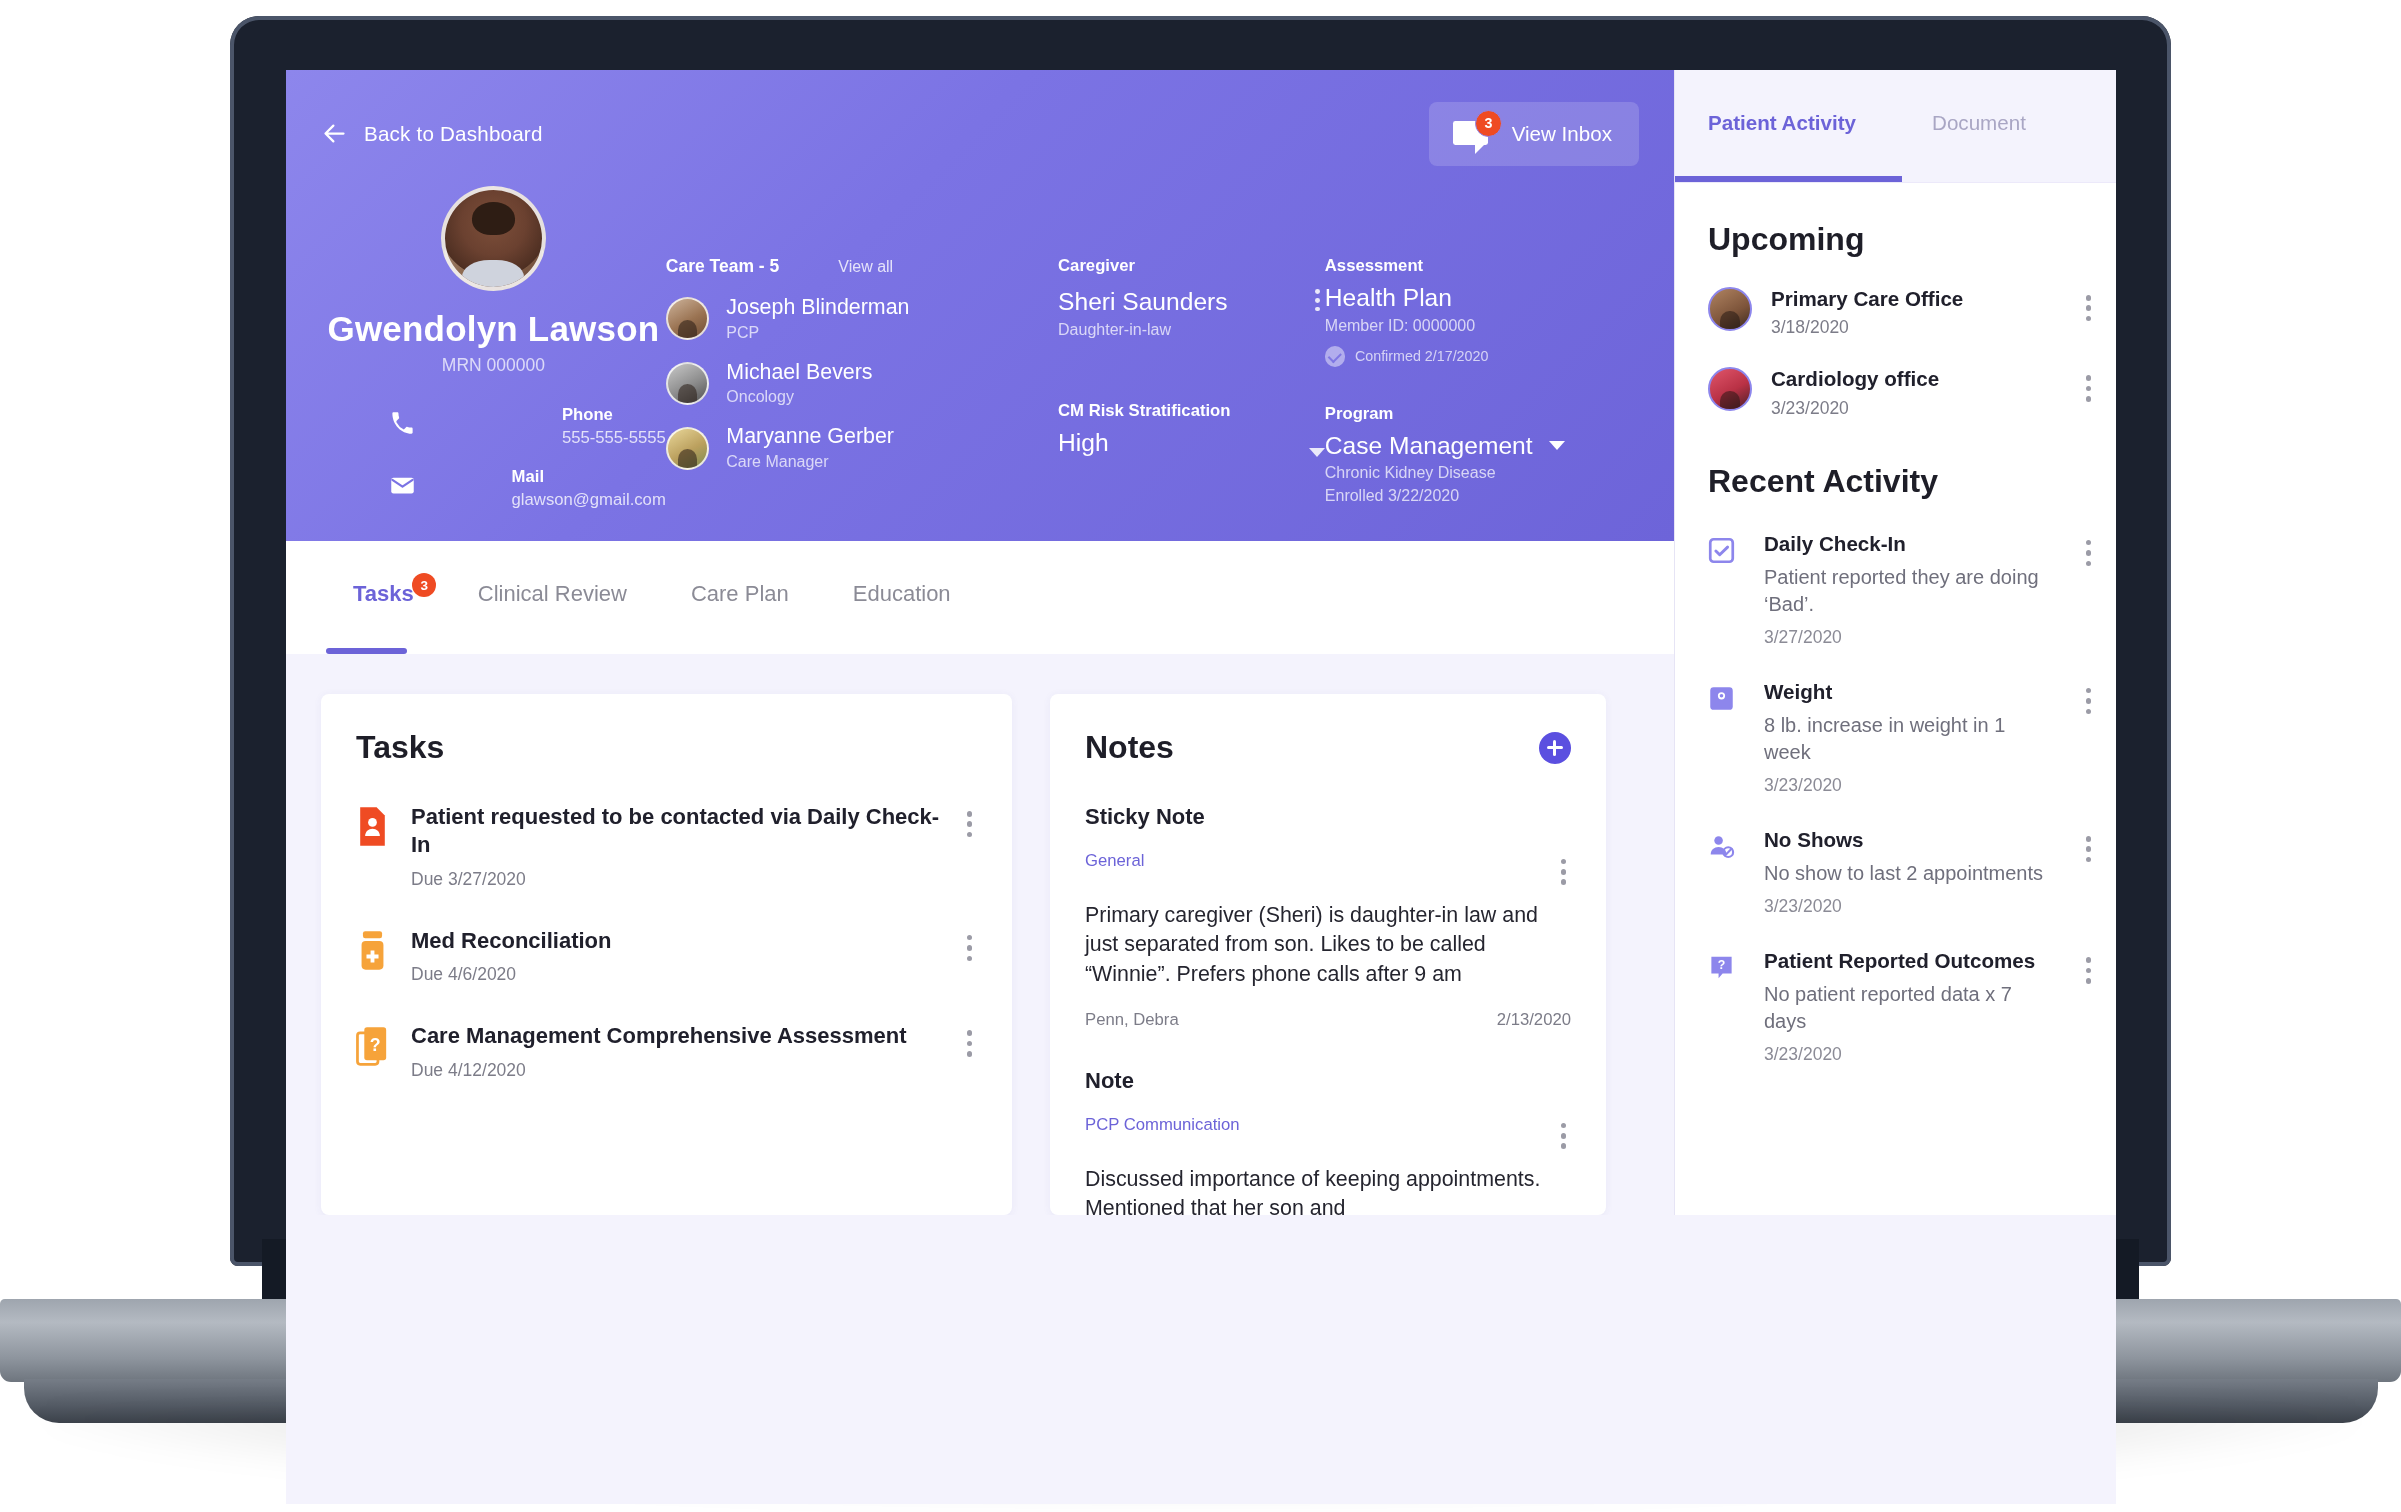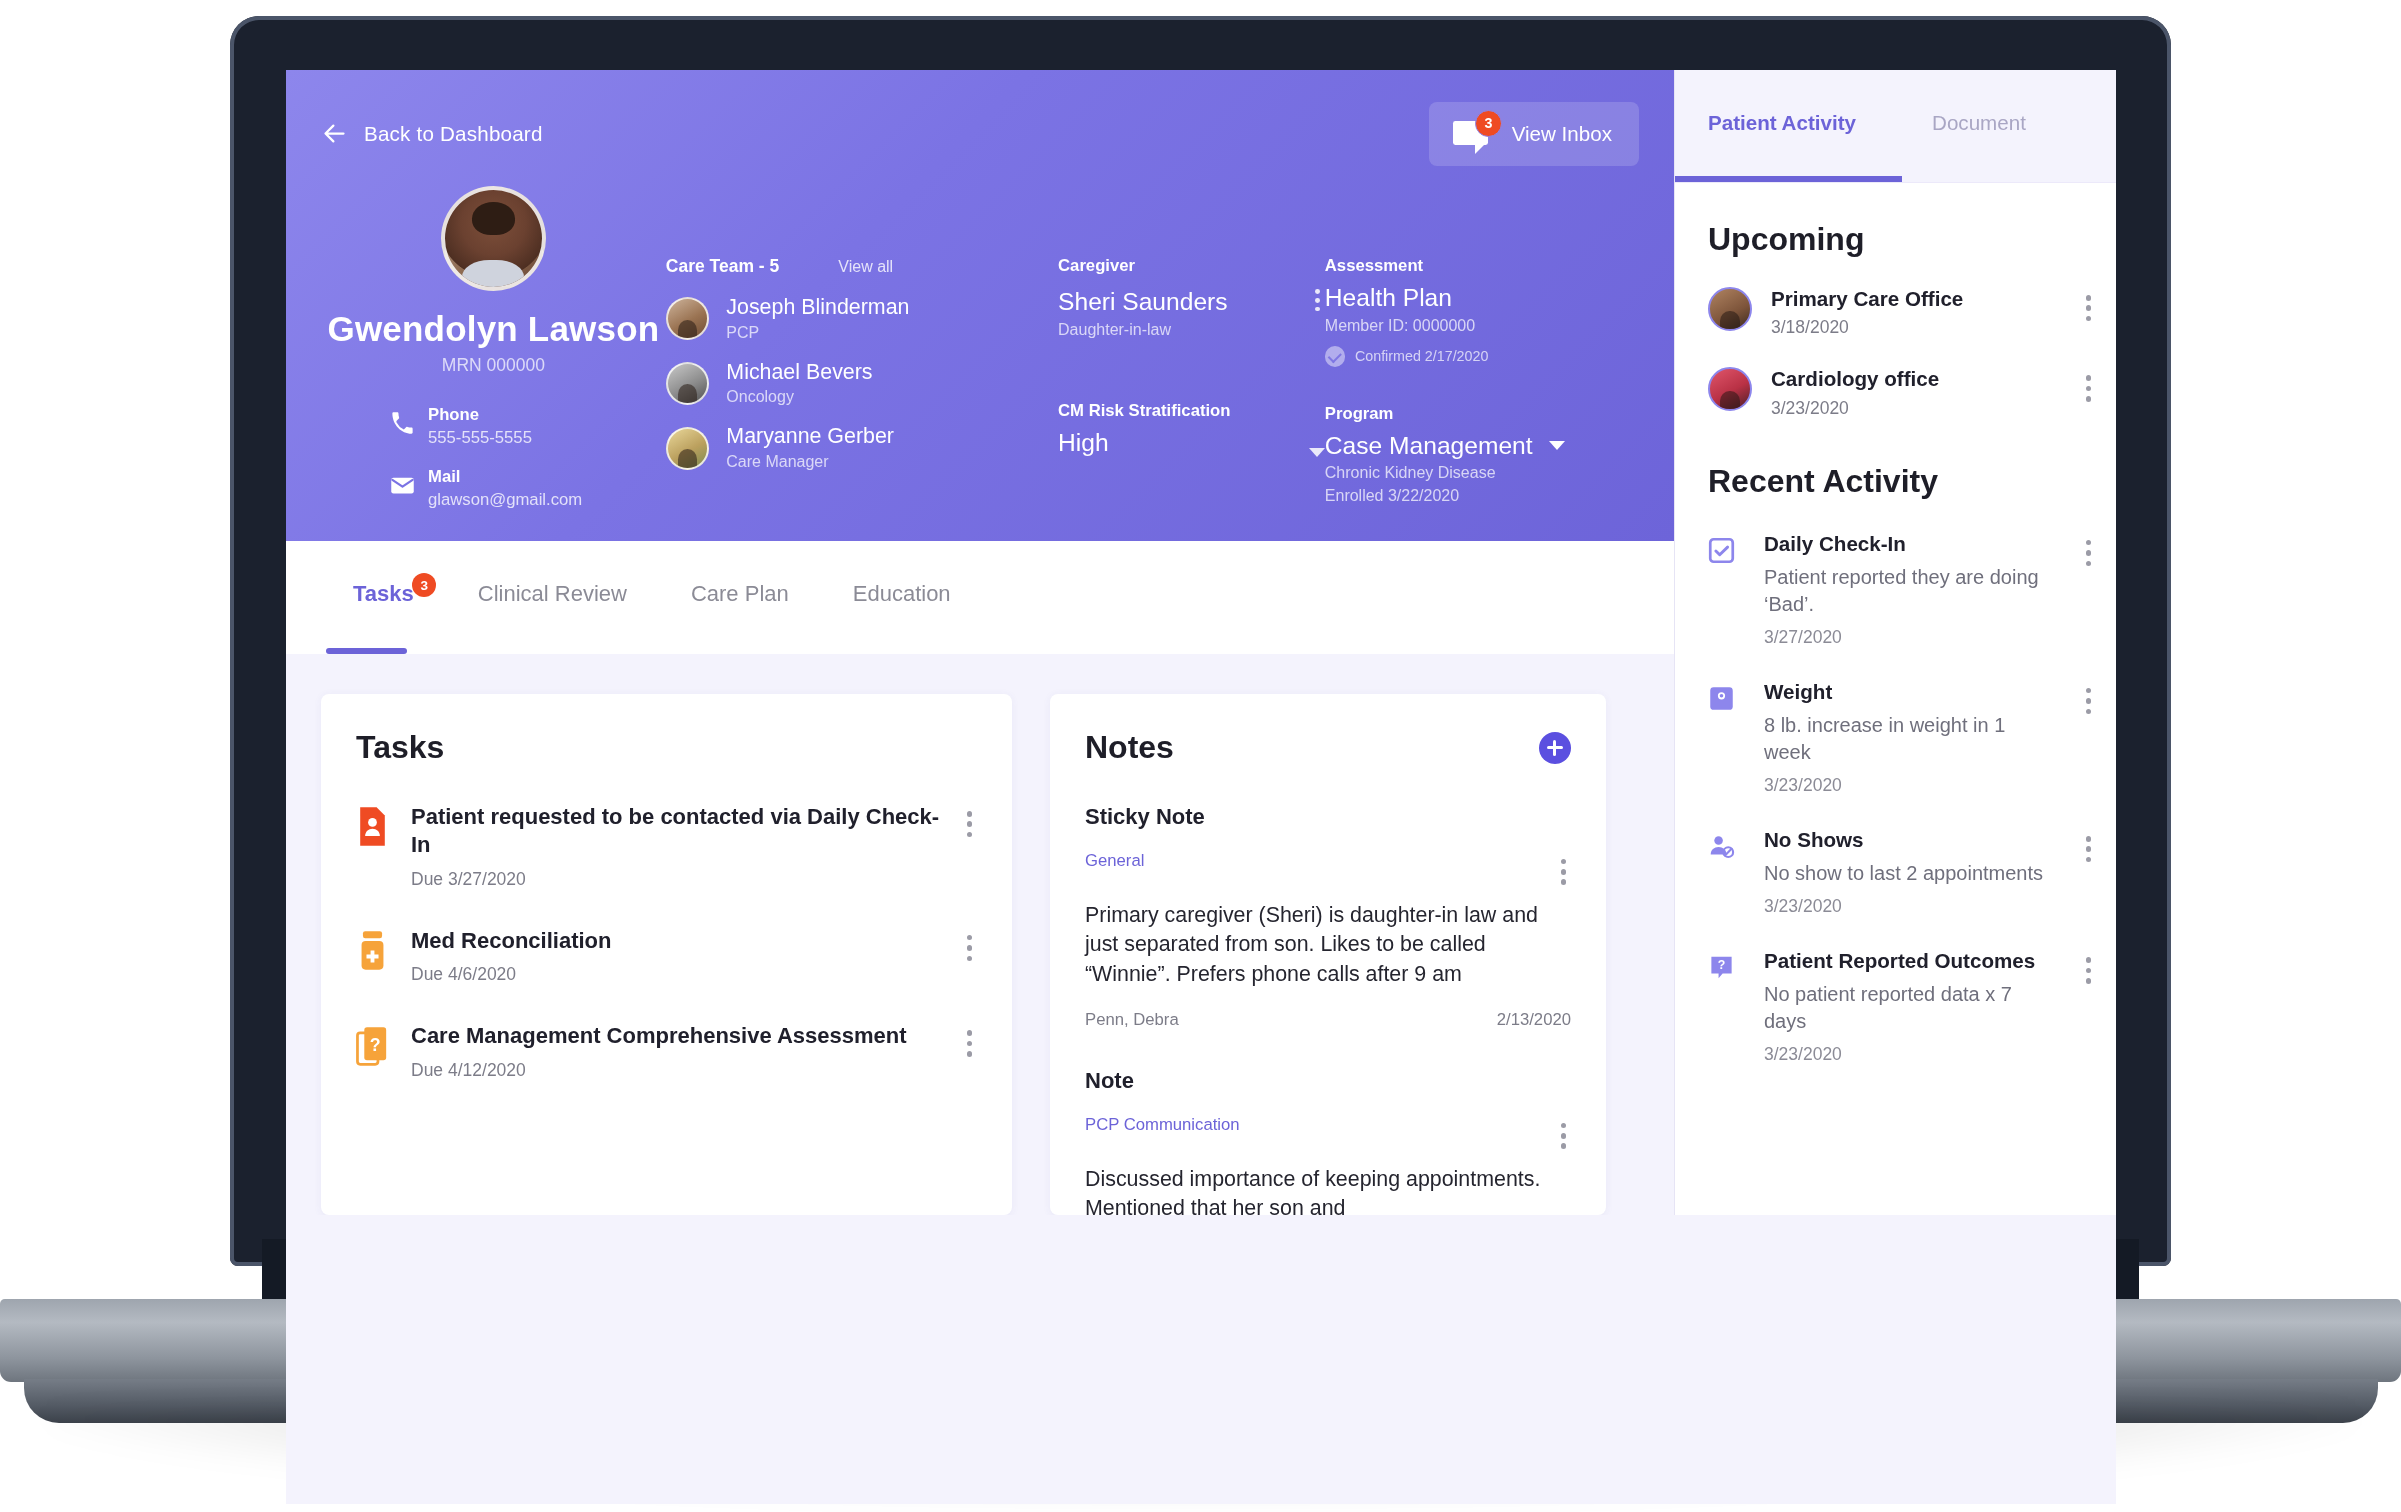--- a/index.html
+++ b/index.html
@@ -128,21 +128,21 @@
   }
   .avatar-big::after{
     content:""; position:absolute; left:18%; top:72%;
     width:64%;height:40%;border-radius:44% 44% 0 0;
     background:#cfd3dd;
   }
   .patient-name { font-size:35px; font-weight:bold; margin-top:17.5px; letter-spacing:0.2px; }
   .patient-mrn { font-size:17.5px; color:rgba(255,255,255,0.72); margin-top:6.4px; }
 
   .contact-list { margin-top:29px; width:100%; padding-left:68px; }
-  .contact-row { display:flex; align-items:flex-start; gap:12px; margin-bottom:19px; }
+  .contact-row { display:flex; align-items:flex-start; gap:6px; margin-bottom:19px;justify-content:space-between; }
   .contact-ico { width:27px;height:27px; flex:0 0 27px; margin-top:4.8px; }
   .contact-label { font-size:16.7px; font-weight:bold; }
   .contact-value { font-size:16.7px; color:rgba(255,255,255,0.78); margin-top:3.2px; }
 
   
   .team-col { width: 397px; padding-top: 70px; }
   .col-head { display:flex; align-items:baseline; gap:59px; margin-bottom:19px; }
   .col-title { font-size:17.5px; font-weight:bold; }
   .view-all { font-size:16px; color:rgba(255,255,255,0.8); cursor:pointer; }
   .team-row { display:flex; align-items:center; gap:17.5px; margin-bottom:19px; }

